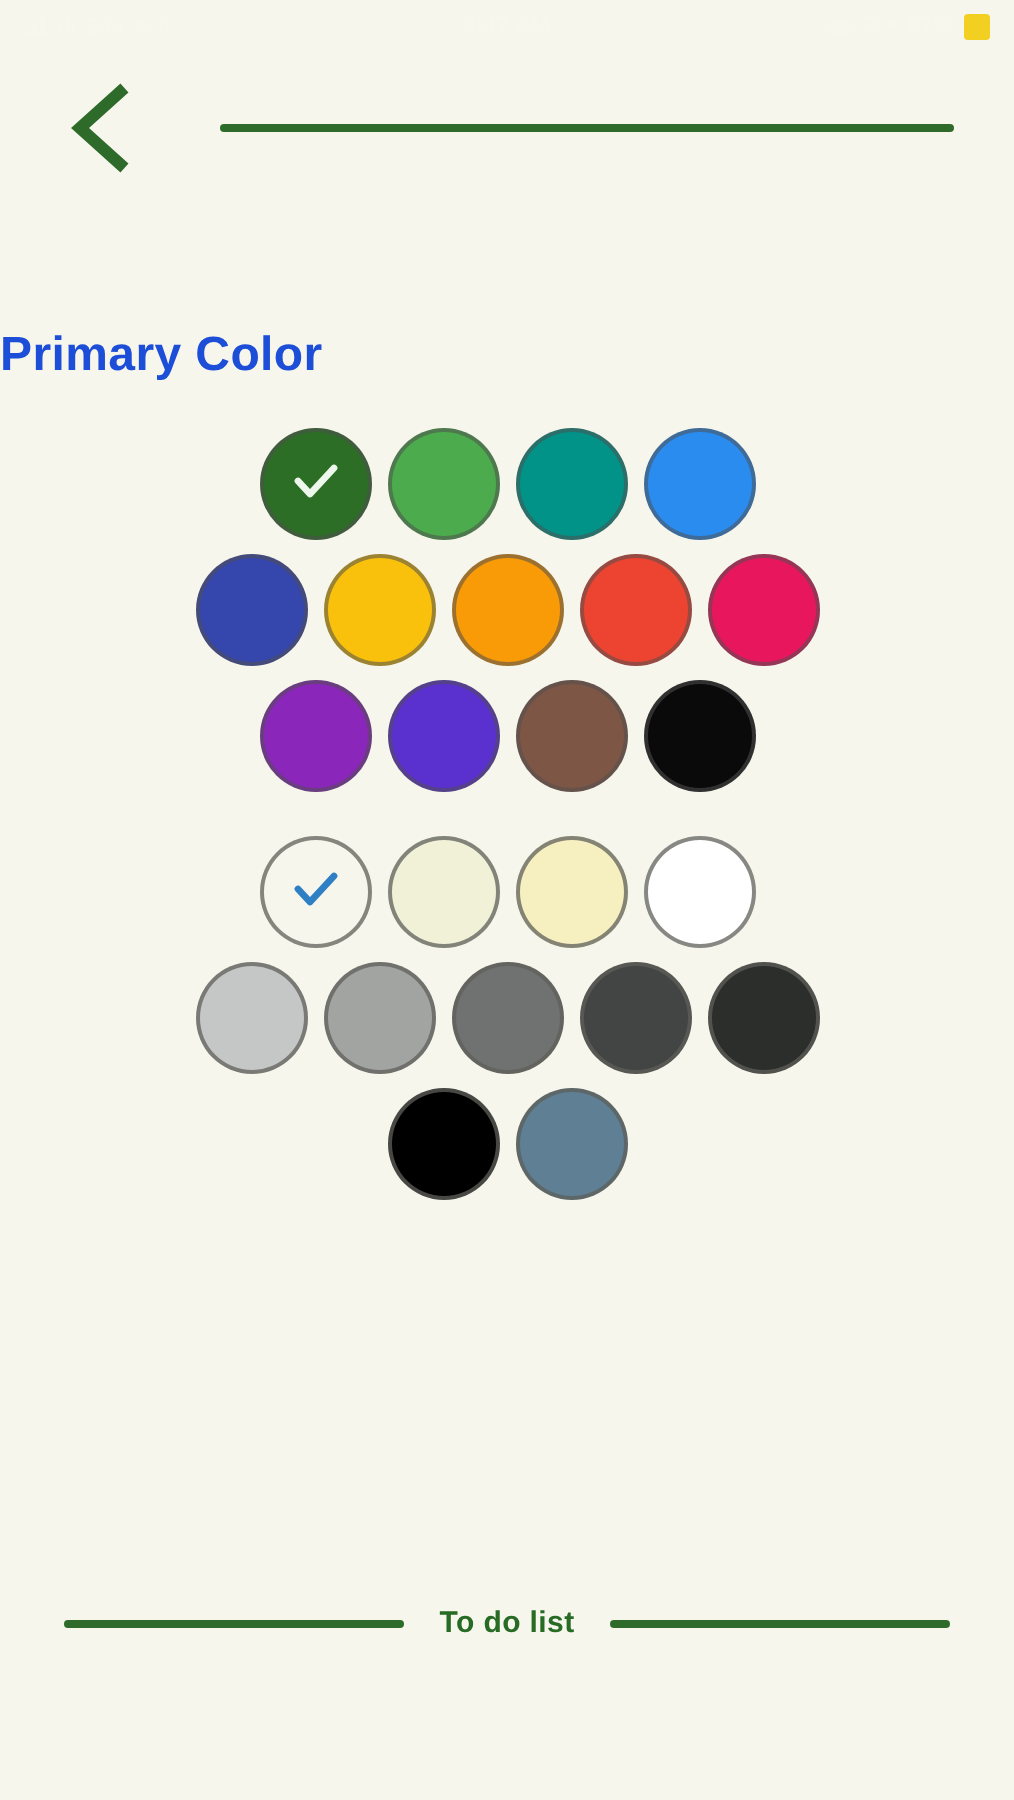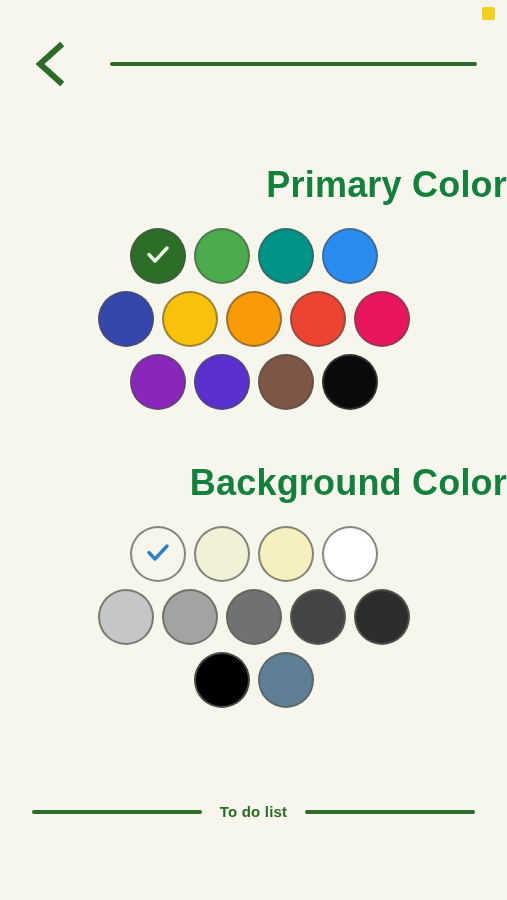--- a/index.html
+++ b/index.html
@@ -72,23 +72,23 @@
     background: #2e6b2b;
     margin-left: 32px;
     margin-right: 6px;
     border-radius: 2px;
   }
 
   
   .section { width: 100%; }
 
   .section-title {
-    text-align: right;
-    color: #15803d;
-    font-size: 36px;
+    text-align: left;
+    color: #1d4ed8;
+    font-size: 24px;
     font-weight: bold;
     letter-spacing: 0.2px;
   }
 
   #primary-section .section-title { margin-top: 62px; }
   #background-section .section-title { margin-top: 52px; }
 
   .swatch-grid {
     margin-top: 22px;
     display: flex;
@@ -195,21 +195,20 @@
       <div class="swatch-row">
         <div class="swatch" style="background: rgb(139, 38, 187);"></div>
         <div class="swatch" style="background: rgb(90, 48, 206);"></div>
         <div class="swatch" style="background: rgb(125, 86, 69);"></div>
         <div class="swatch" style="background: rgb(10, 10, 10);"></div>
       </div>
     </div>
 </div>
 
 <div class="section" id="background-section">
-  <div class="section-title">Background Color</div>
   <div class="swatch-grid" id="background-grid">
       <div class="swatch-row">
         <div class="swatch selected light-border" style="background: rgb(247, 246, 236);">
           <span class="check"><svg width="30" height="30" viewBox="0 0 30 30">
               <path d="M6 15.5 L12 22 L24 9" fill="none" stroke="#2f7fc4" stroke-width="3.4" stroke-linecap="round" stroke-linejoin="round"></path>
             </svg></span>
         </div>
         <div class="swatch light-border" style="background: rgb(240, 241, 215);"></div>
         <div class="swatch light-border" style="background: rgb(246, 240, 192);"></div>
         <div class="swatch light-border" style="background: rgb(255, 255, 255);"></div>

